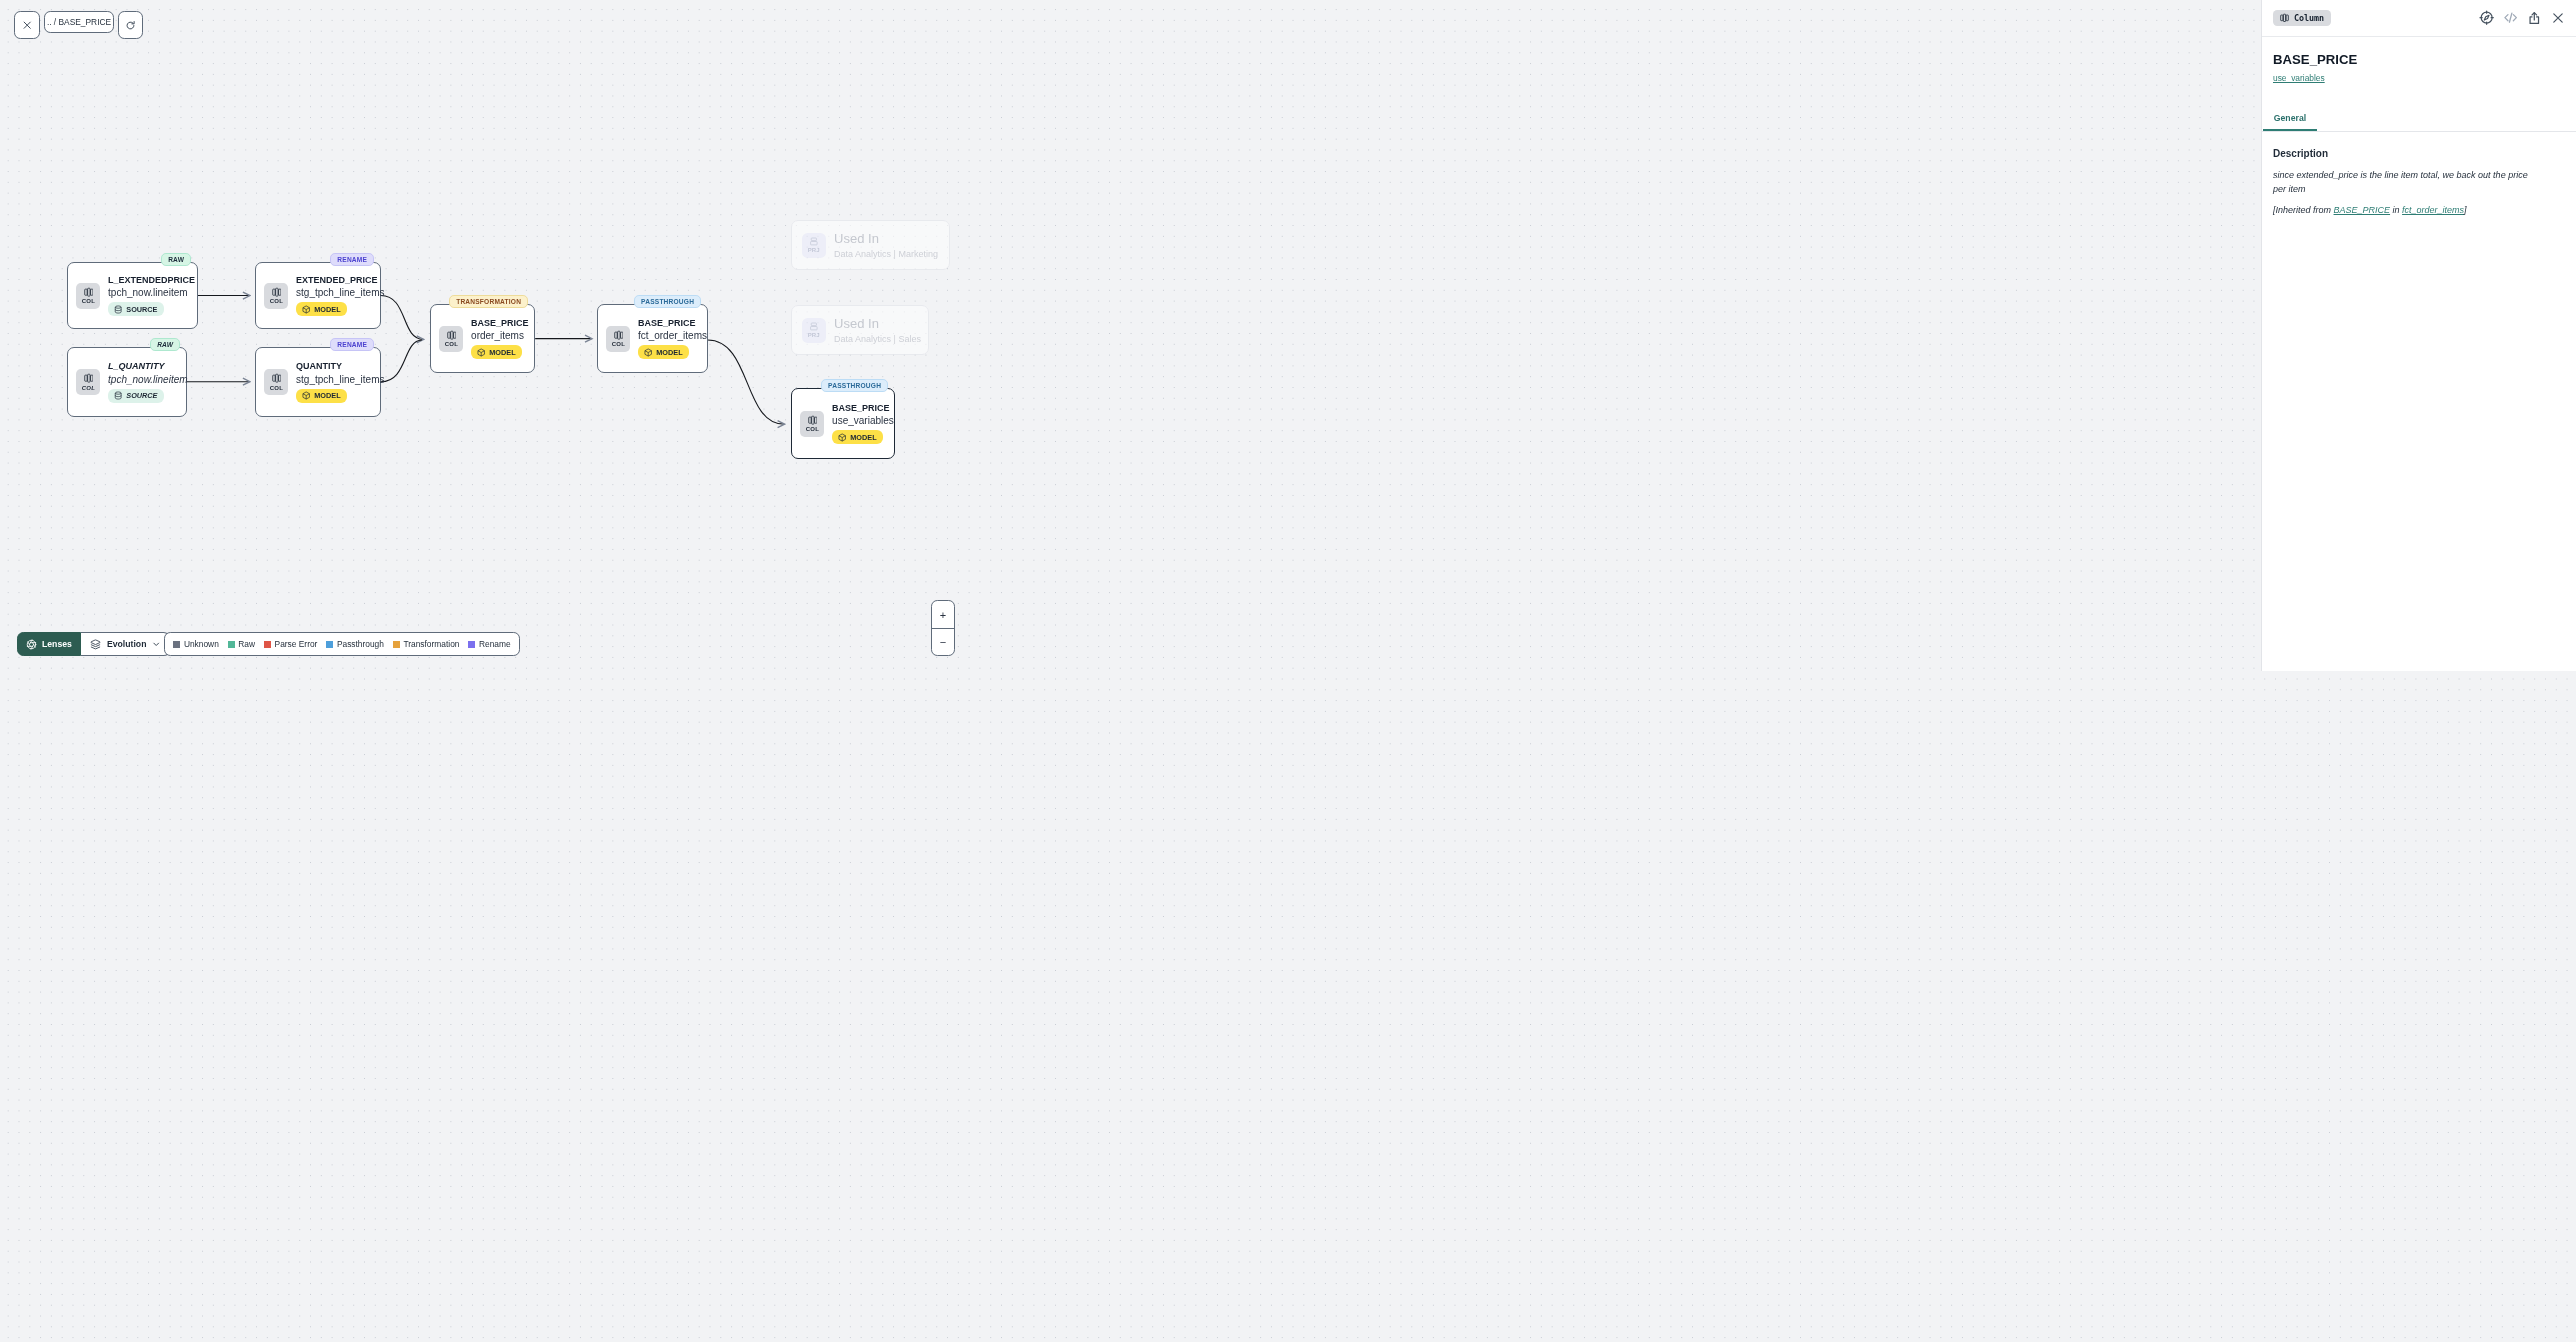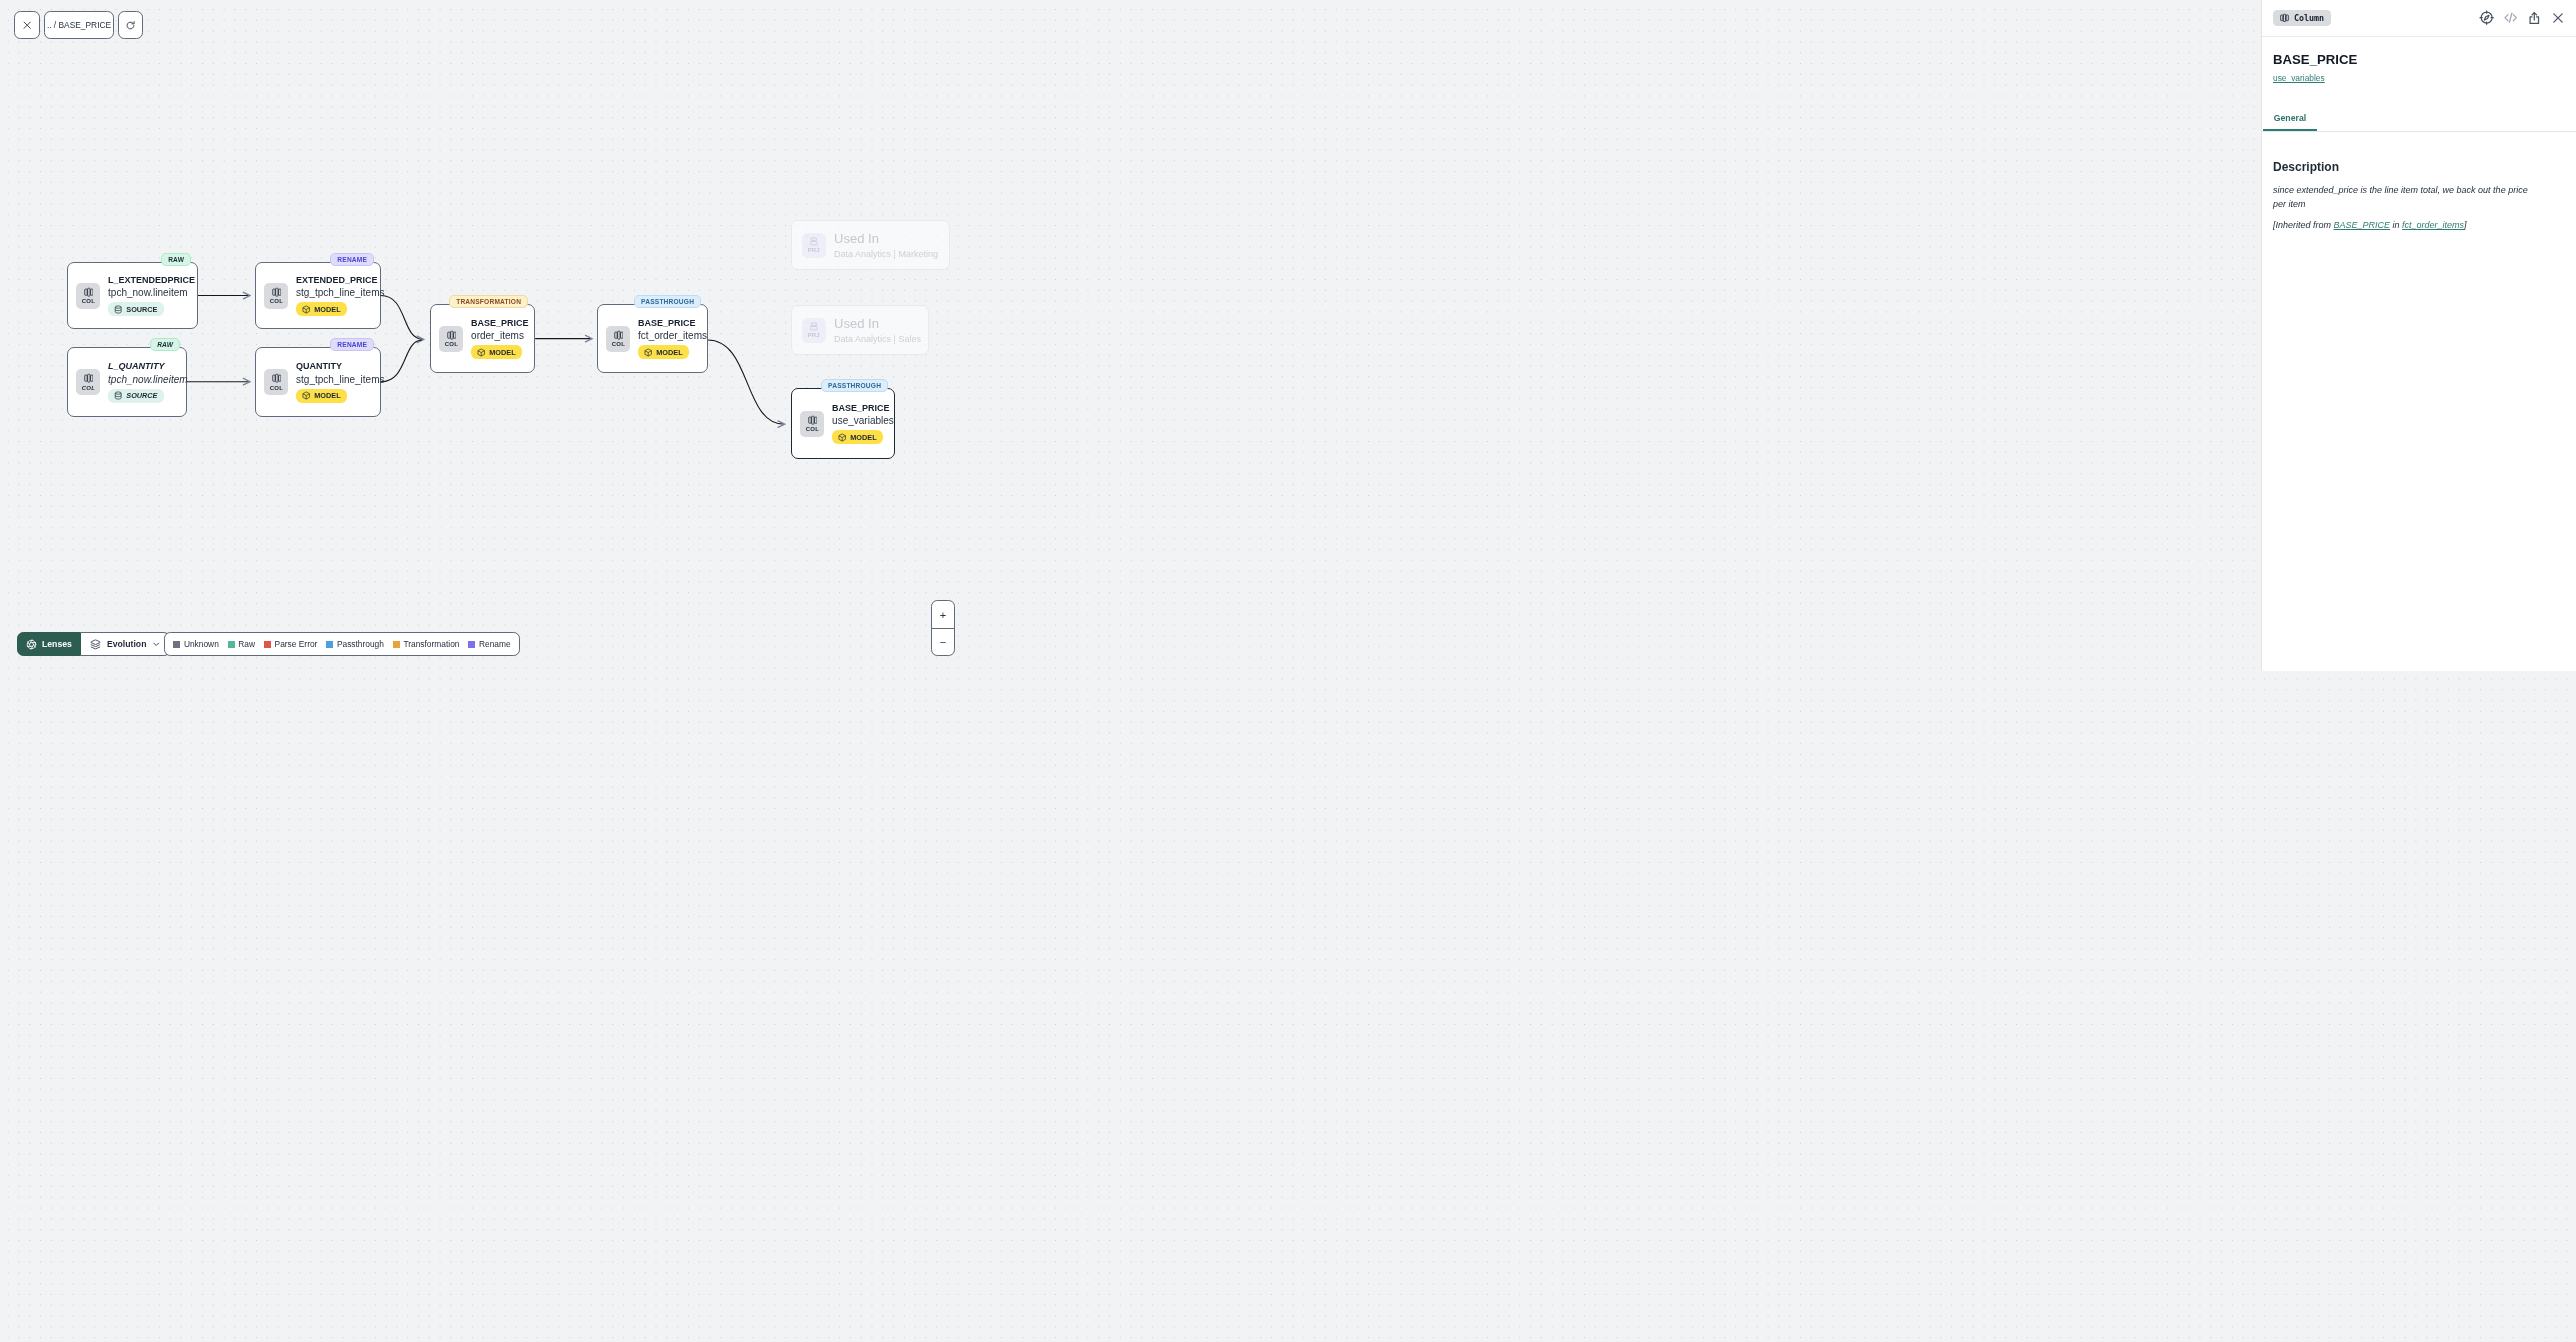--- a/index.html
+++ b/index.html
@@ -69,21 +69,21 @@
   .picon.dim { color:#a0aab7; }
 
   .panel-content { padding:0 11px; }
   .panel-title { margin-top:14.6px; font-size:13.2px; font-weight:700; color:#111a26; }
   .panel-link { display:inline-block; margin-top:6.3px; font-size:8.4px;
     color:#2e7d74; text-decoration:underline; cursor:pointer; }
   .tabs { margin-top:24px; display:flex; border-bottom:0.7px solid #e4e6ea;
     margin-left:-11px; margin-right:-11px; padding:0 1.4px; }
   .tab { padding:6.3px 10.4px; font-size:8.7px; font-weight:700; color:#2a706b;
     border-bottom:2.1px solid #2e7d74; cursor:pointer; }
-  .section-label { margin-top:28px; font-size:12px; font-weight:700; color:#1f2a37; }
+  .section-label { margin-top:16px; font-size:10px; font-weight:700; color:#1f2a37; }
   .desc-body { margin-top:9.7px; font-size:9px; font-style:italic; color:#1f2a37;
     line-height:1.55; max-width:257px; }
   .desc-inherited { margin-top:7.7px; font-size:9px; font-style:italic; color:#1f2a37; }
   .desc-inherited a { color:#2e7d74; text-decoration:underline; cursor:pointer; }
 
   
   .lens-ctl { position:absolute; left:16.7px; top:632px; height:24px; display:flex;
     border-radius:6.3px;text-align:right; }
   .lens-left { display:flex; align-items:center; gap:4.9px; background:#2d5c51;
     color:#fff; font-size:8.7px; font-weight:600; padding:0 8.4px;
@@ -126,21 +126,21 @@
       <path d="M769 487 H850" marker-end="url(#arrow)"></path>
       <path d="M1017 489 C1080 489 1068 610 1127 610" marker-end="url(#arrow)"></path>
     </g>
   </svg>
 
   <div class="tool-btn" style="left:14px; top:11px; width:26px; height:28px;">
     <svg width="10.4" height="10.4" viewBox="0 0 20 20" fill="none" stroke="#33404f" stroke-width="1.8" stroke-linecap="round">
         <path d="M4 4 L16 16 M16 4 L4 16"></path>
       </svg>
   </div>
-  <div class="tool-btn breadcrumb-btn" style="left:44px; top:11px; width:70px; height:28px;">
+  <div class="tool-btn breadcrumb-btn" style="left:44px; top:11px; width:70px; height:22px;">
     <span>.. / BASE_PRICE</span>
   </div>
   <div class="tool-btn" style="left:118px; top:11px; width:25px; height:28px;">
     <svg width="11" height="11" viewBox="0 0 20 20" fill="none" stroke="#33404f" stroke-width="1.7" stroke-linecap="round" stroke-linejoin="round">
       <path d="M16.2 10 a6.2 6.2 0 1 1 -2 -4.6"></path>
         <path d="M16.6 2.8 V7 H12.4"></path>
     </svg>
   </div>
 
   <div class="node" style="left:67px; top:262px; width:131px; height:67px;">

